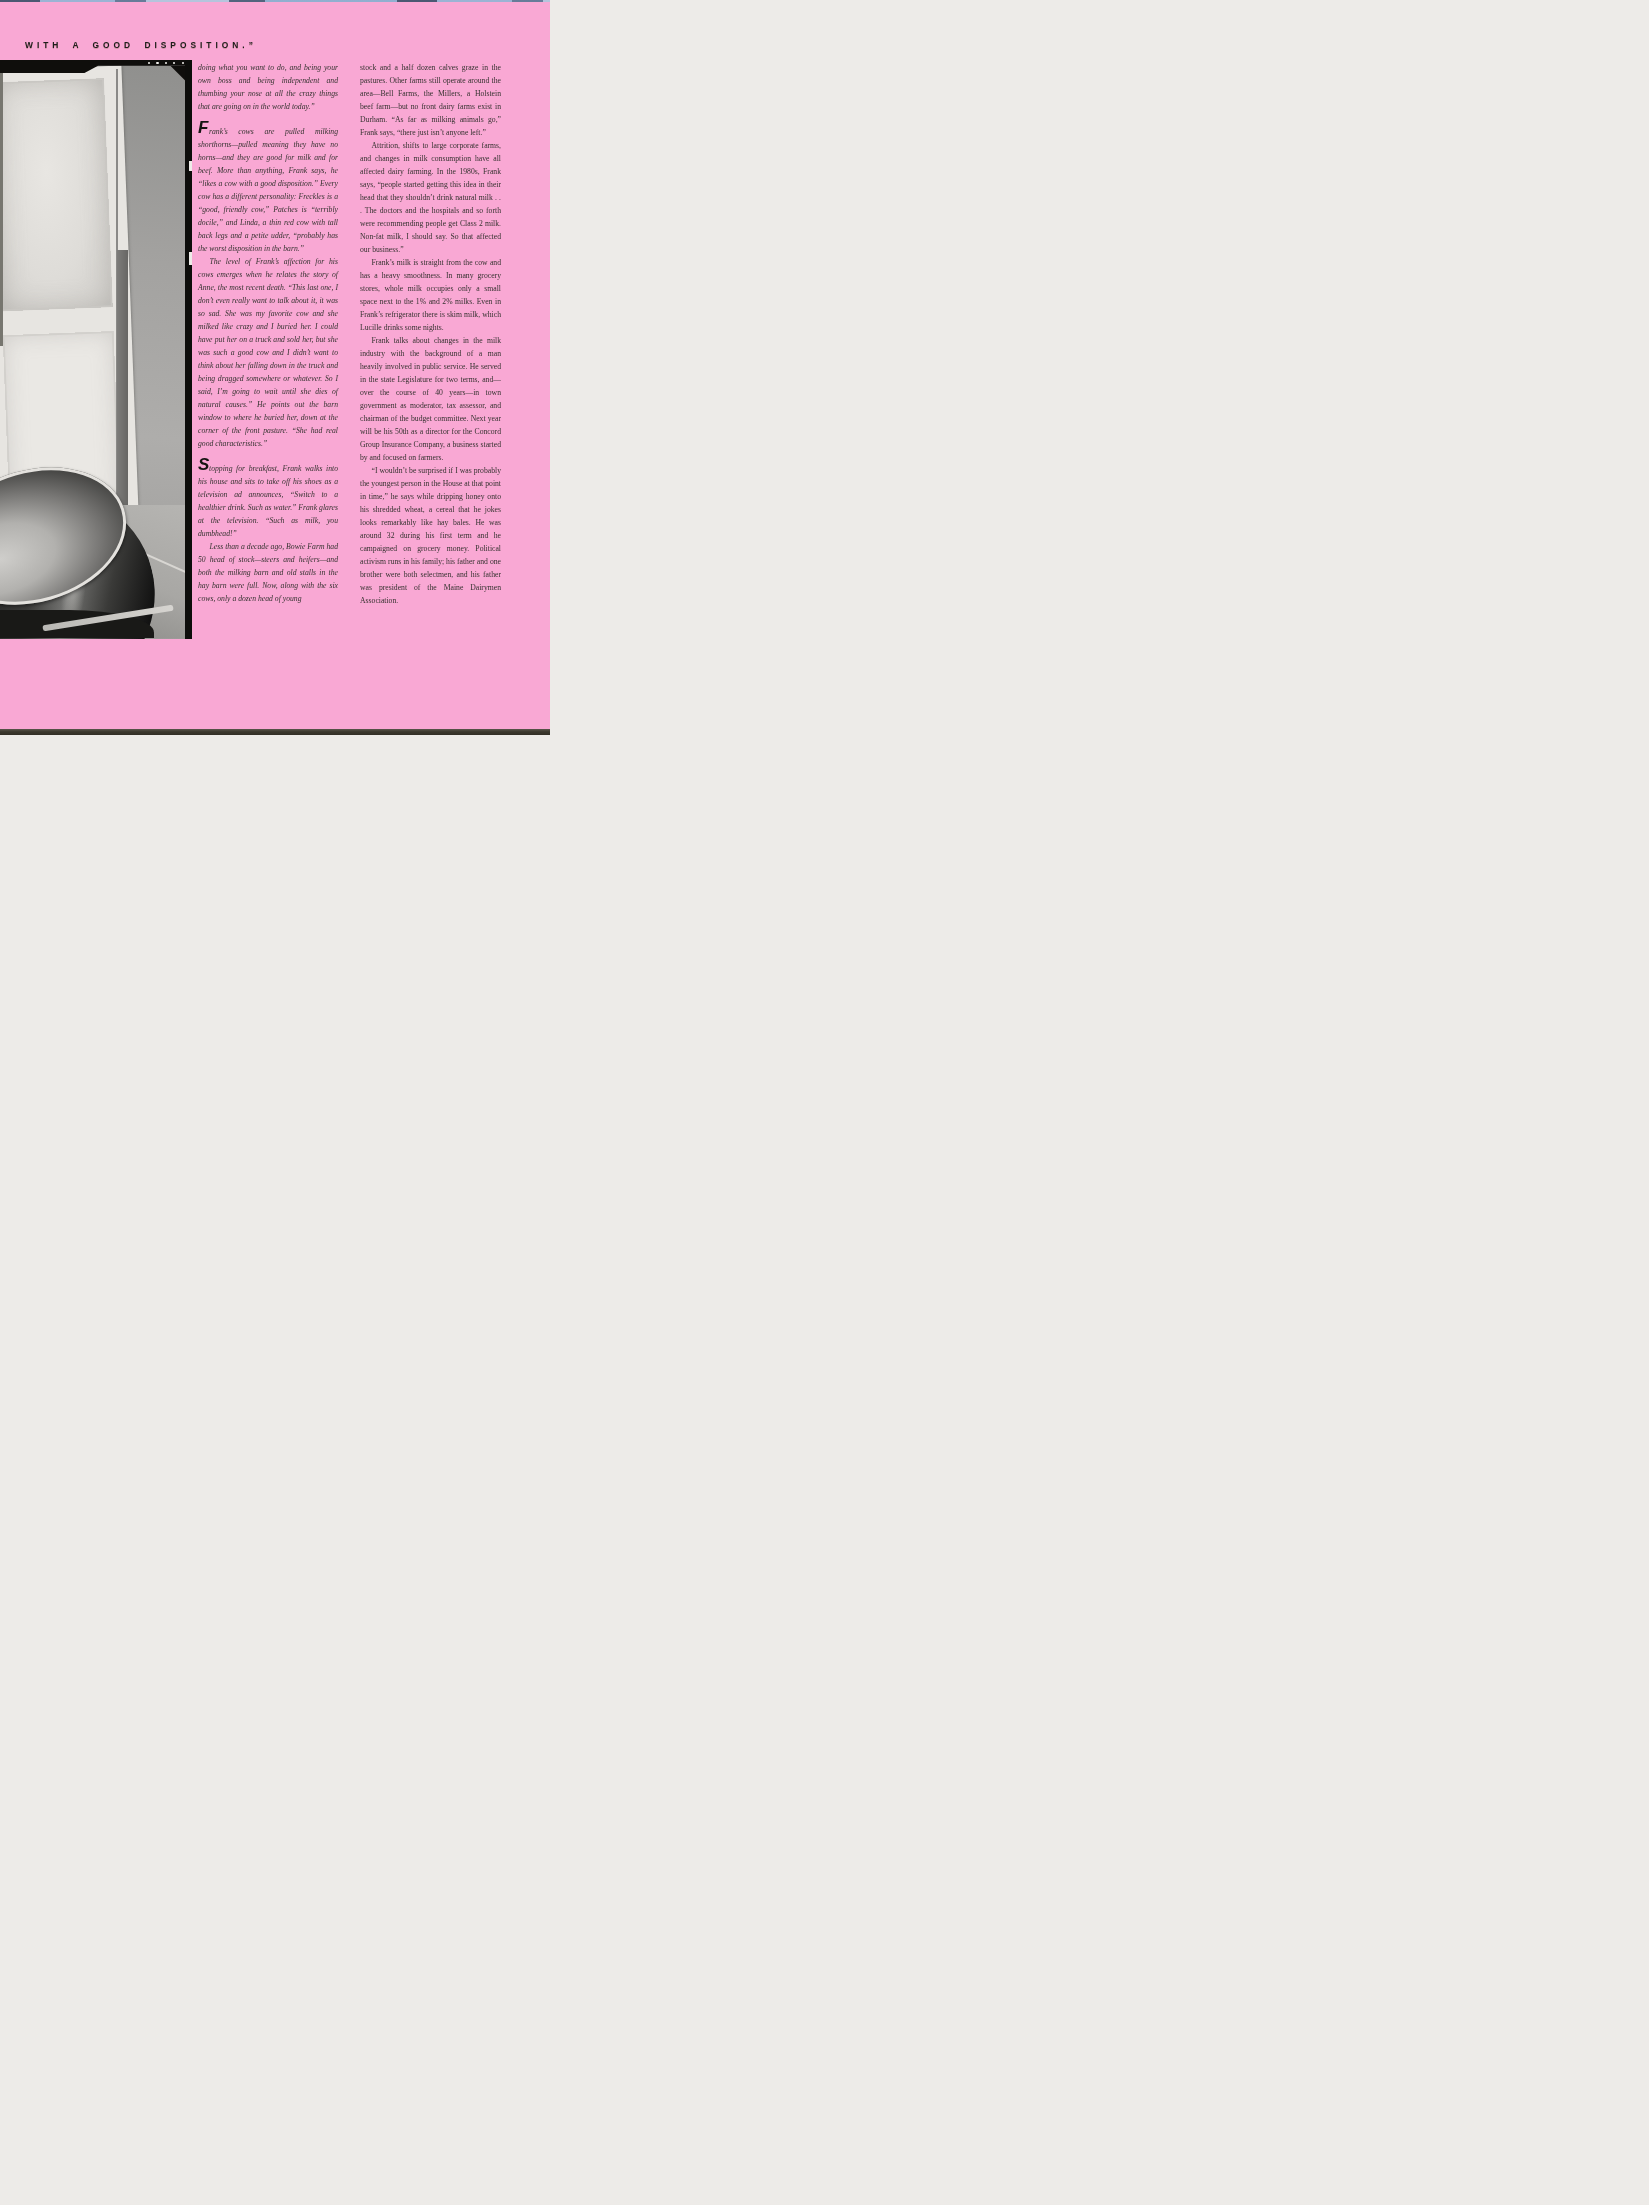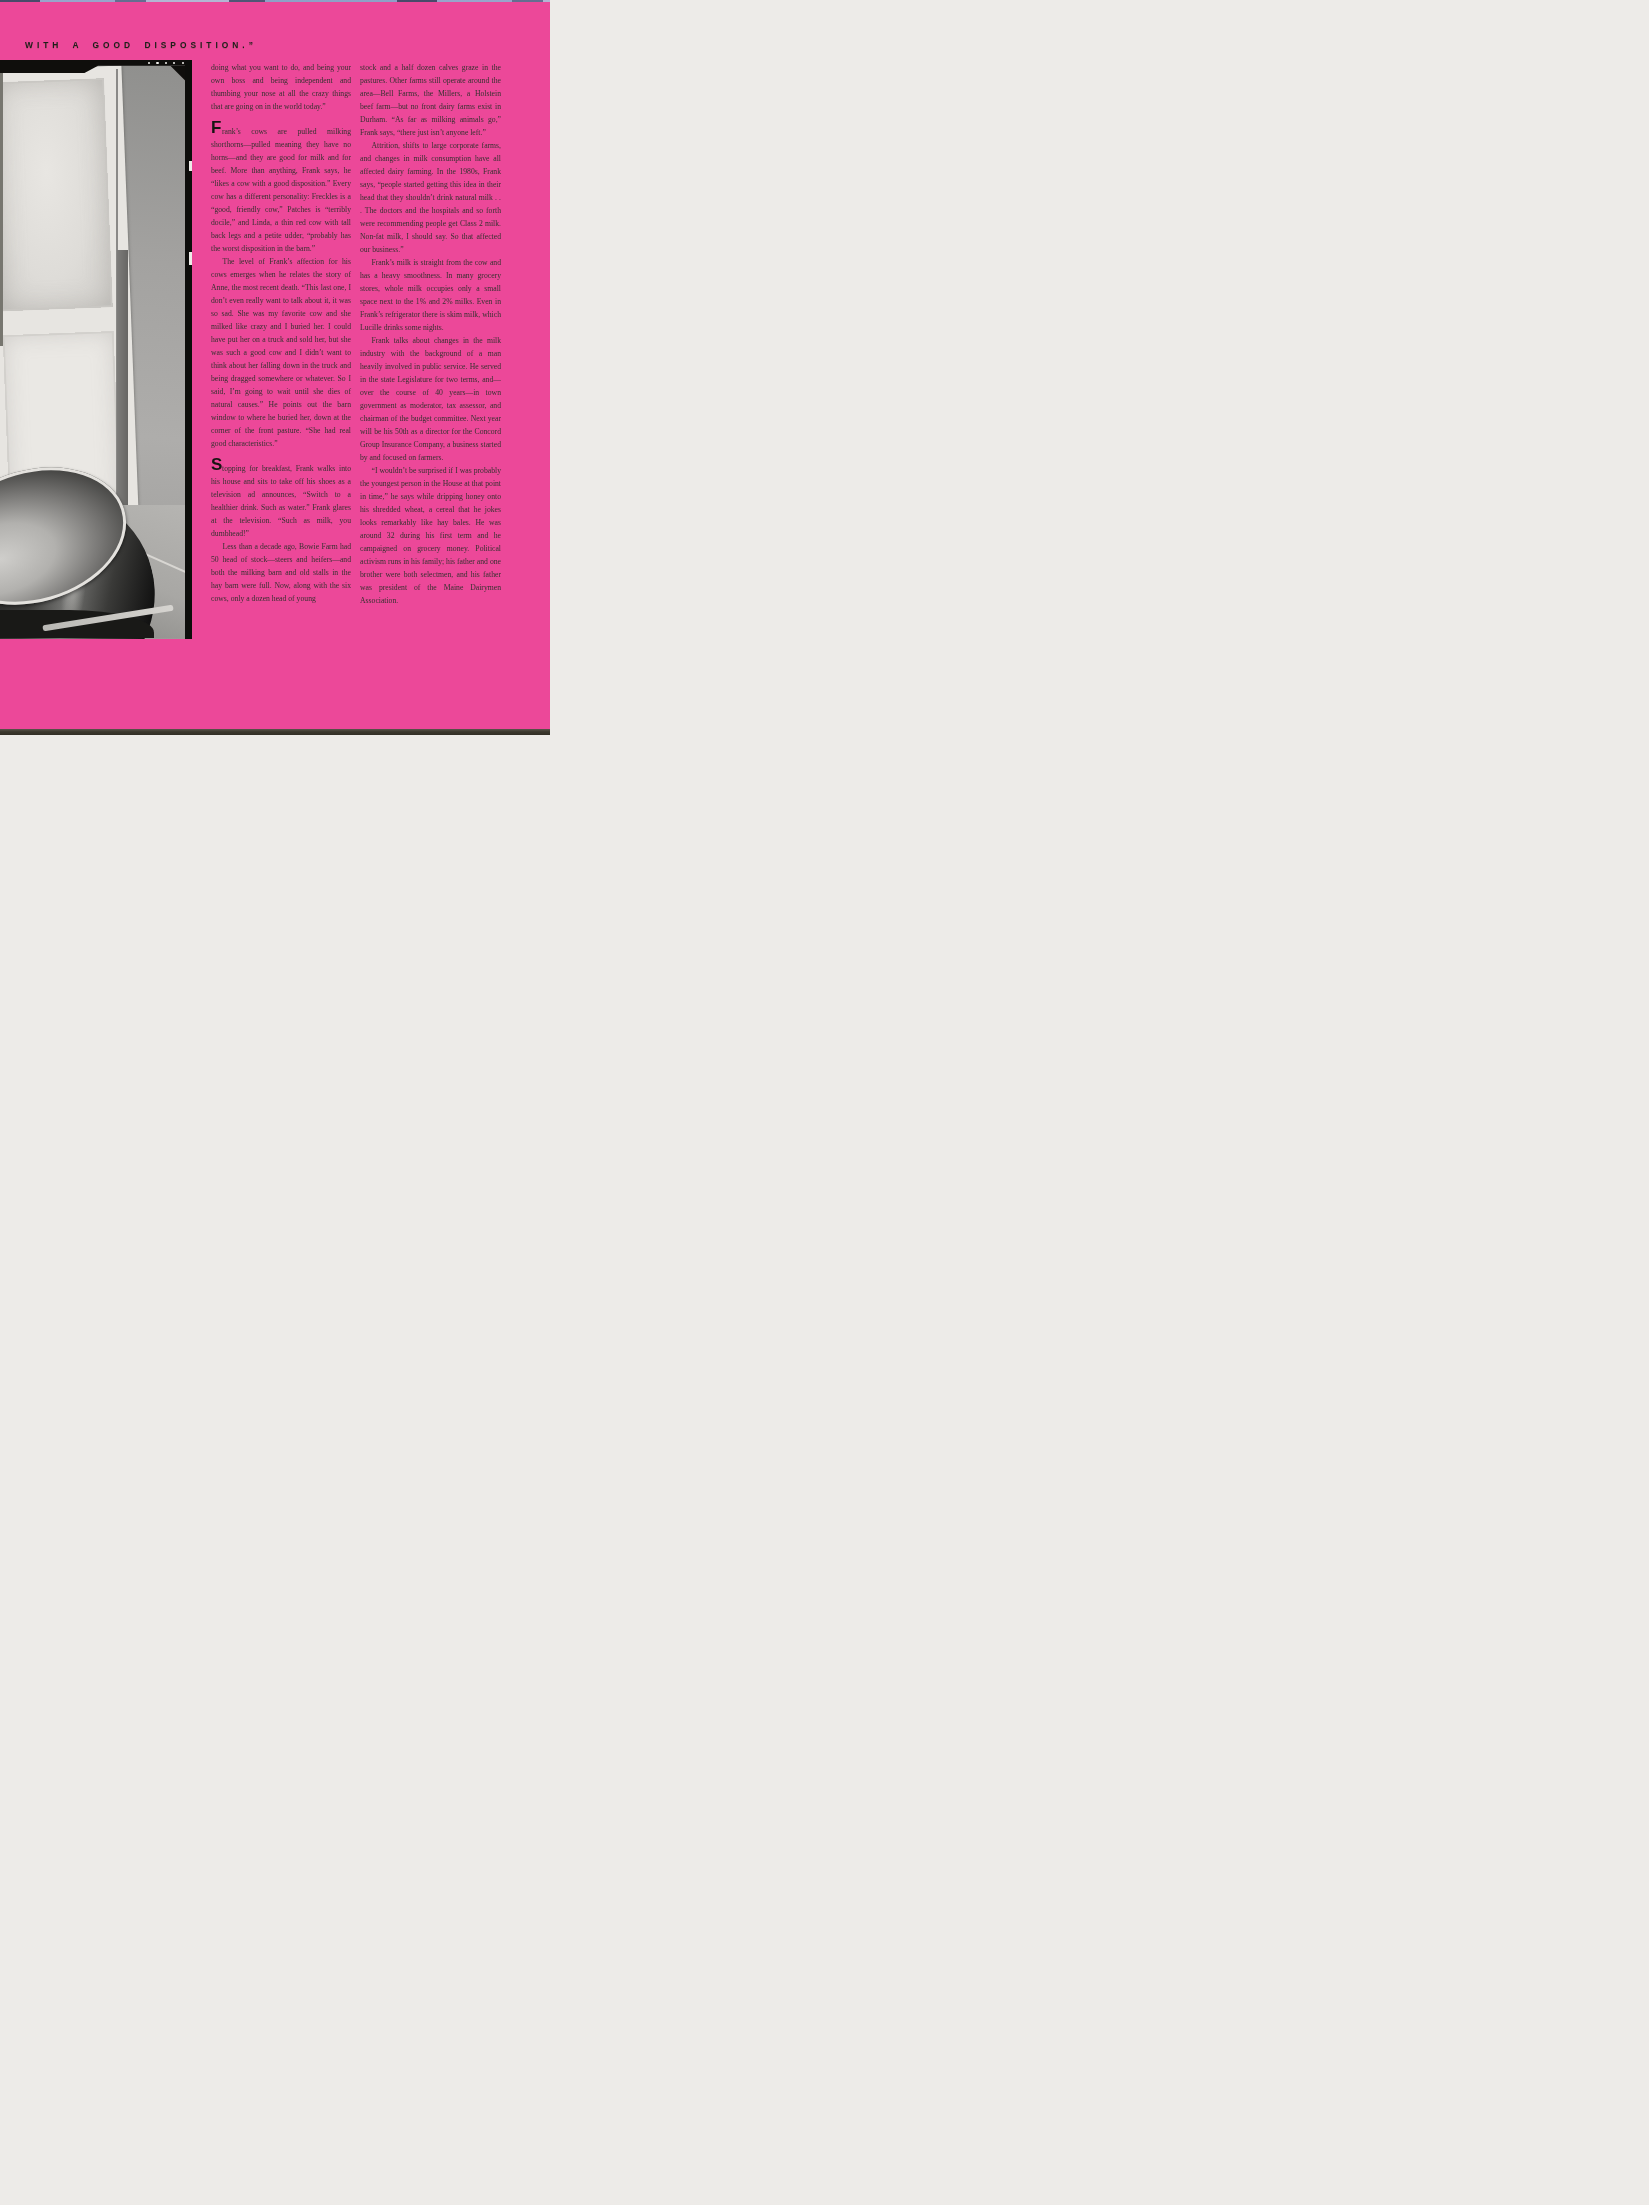--- a/index.html
+++ b/index.html
@@ -2,21 +2,21 @@
 <html style="font-size:7px"><head>
 <meta charset="utf-8">
 <style>
   html, body { margin: 0; padding: 0; background: #edebe8; }
   * { box-sizing: border-box; }
 
   .page {
     position: relative;
     width: 550px;
     height: 735px;
-    background: #ec4899;
+    background: #f9a8d4;
     overflow: hidden;
     font-family: "Liberation Serif", serif;
   }
 
   
   .top-strip {
     position: absolute; left: 0; top: 0; width: 100%; height: 1.8px;
     background: repeating-linear-gradient(90deg,
       #2c4a62 0 40px, #8ab5d4 40px 115px, #4d748f 115px 146px,
       #a9c9de 146px 229px, #35586f 229px 265px, #7fb0cf 265px 397px);
@@ -132,21 +132,21 @@
   .ph-notch-b { position: absolute; right: 0; top: 192px; width: 2.6px; height: 13.2px; background: #edebe8; }
   .dots { position: absolute; left: 148px; top: 2.2px; display: flex; gap: 6.2px; }
   .dot { width: 2.2px; height: 2.2px; border-radius: 50%; background: #f2f0ec; }
 
   
   .col {
     position: absolute; top: 61px;
     font-size: 7.7px; line-height: 13px;
     color: #34322f; text-align: justify;
   }
-  .col1 { left: 211px; width: 140px; }
+  .col1 { left: 198px; width: 140px; font-style: italic; }
   .col2 { left: 360px; width: 141px; }
   .col p { margin: 0; }
   .col p.gap-before { margin-top: 12px; }
   .col p.indent { text-indent: 11.5px; }
   .initial-box {
     position: relative; display: inline-block;
     width: 11px; height: 8px; vertical-align: baseline;
   }
   .initial-glyph {
     position: absolute; left: 0; bottom: -1.8px;

